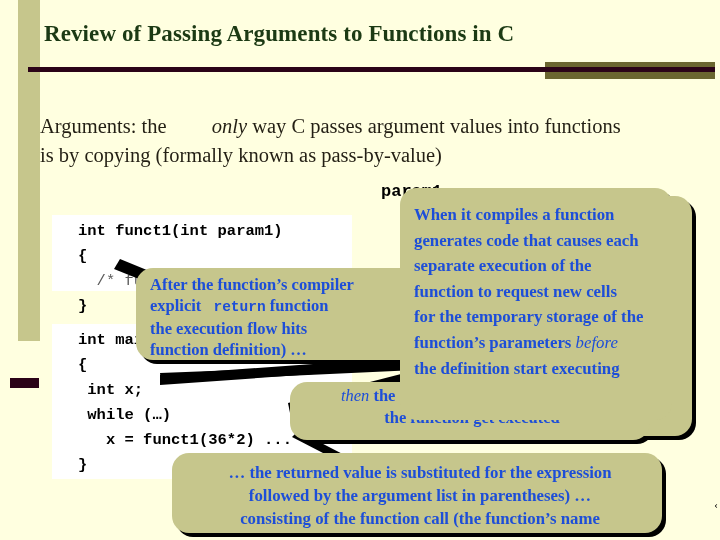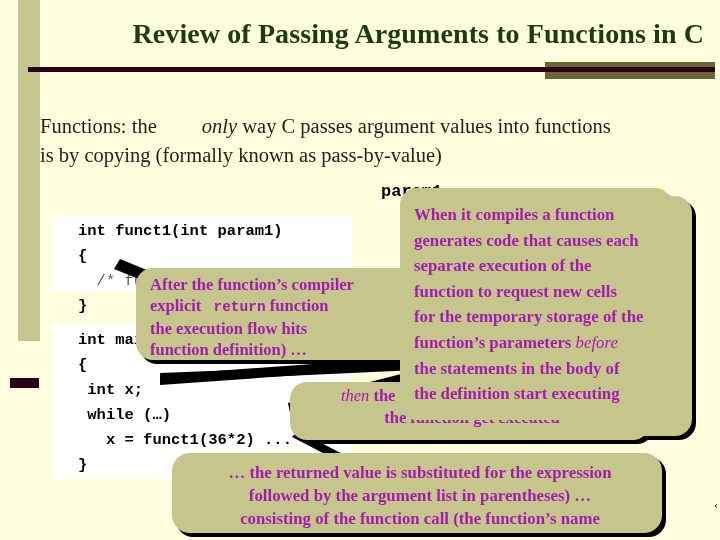--- a/index.html
+++ b/index.html
@@ -36,24 +36,24 @@
     left: 10px; top: 378px;
     width: 29px; height: 10px;
     background: #2B0318;
   }
 
   
   .title {
     position: absolute;
     left: 44px; top: 19px;
     width: 660px;
-    text-align: right;
+    text-align: left;
     font-family: "Liberation Serif", serif;
     font-weight: bold;
-    font-size: 28px;
+    font-size: 23px;
     line-height: 30px;
     color: #1C3A14;
     letter-spacing: 0.1px;
     white-space: nowrap;
   }
 
   .rule-olive {
     position: absolute;
     left: 545px; top: 62px;
     width: 170px; height: 17px;
@@ -123,21 +123,21 @@
     position: absolute;
     background: #000000;
     z-index: 5;
   }
 
   
   .balloon {
     position: absolute;
     background: #C6C68C;
     border-radius: 17px;
-    color: #a21caf;
+    color: #1d4ed8;
     box-sizing: border-box;
     z-index: 8;
   }
   .balloon-shadow {
     position: absolute;
     background: #000000;
     border-radius: 17px;
     z-index: 7;
   }
   .balloon .txt {
@@ -190,21 +190,20 @@
   }
 
   
   #balloon-returned-shadow { left: 176px; top: 457px; width: 490px; height: 80px; }
   #balloon-returned {
     left: 172px; top: 453px; width: 490px; height: 80px;
     padding: 8px 10px 0 16px;
     font-size: 16.8px;
     line-height: 23px;
     text-align: center;
-    border-radius: 18px;
   }
 
   .edge-mark {
     position: absolute;
     right: 2px; top: 498px;
     font-size: 11px;
     color: #000000;
     z-index: 20;
   }
 </style>
@@ -214,21 +213,21 @@
 <div id="slide">
 
   <div class="side-bar-khaki"></div>
   <div class="side-bar-maroon"></div>
 
   <div class="title">Review of Passing Arguments to Functions in C</div>
   <div class="rule-olive"></div>
   <div class="rule-maroon"></div>
 
   <div class="body-text">
-    <span>Functions: the </span><span class="em">only</span><span> way C passes argument values into functions</span><br>
+    <span>Arguments: the </span><span class="em">only</span><span> way C passes argument values into functions</span><br>
     <span>is by copying (formally known as pass-by-value)</span>
   </div>
 
   <div class="ghost-label">param1</div>
 
   <div class="code-shadow" id="code-shadow-1"></div>
   <div class="code-box" id="code-box-1"><span>int funct1(int param1)</span>
 <span>{</span>
 <span class="comment">  /* function body */</span>
 <span>}</span></div>
@@ -271,21 +270,20 @@
   </div>
 
   <div class="balloon-shadow" id="balloon-compile-shadow"></div>
   <div class="balloon" id="balloon-compile">
     <span class="txt">When it compiles a function</span>
     <span class="txt">generates code that causes each</span>
     <span class="txt">separate execution of the</span>
     <span class="txt">function to request new cells</span>
     <span class="txt">for the temporary storage of the</span>
     <span class="txt"><span>function’s parameters </span><span class="ital">before</span></span>
-    <span class="txt">the statements in the body of</span>
     <span class="txt">the definition start executing</span>
   </div>
 
   <div class="balloon-shadow" id="balloon-returned-shadow"></div>
   <div class="balloon" id="balloon-returned">
     <span class="txt">… the returned value is substituted for the expression</span>
     <span class="txt">followed by the argument list in parentheses) …</span>
     <span class="txt">consisting of the function call (the function’s name</span>
   </div>
 

